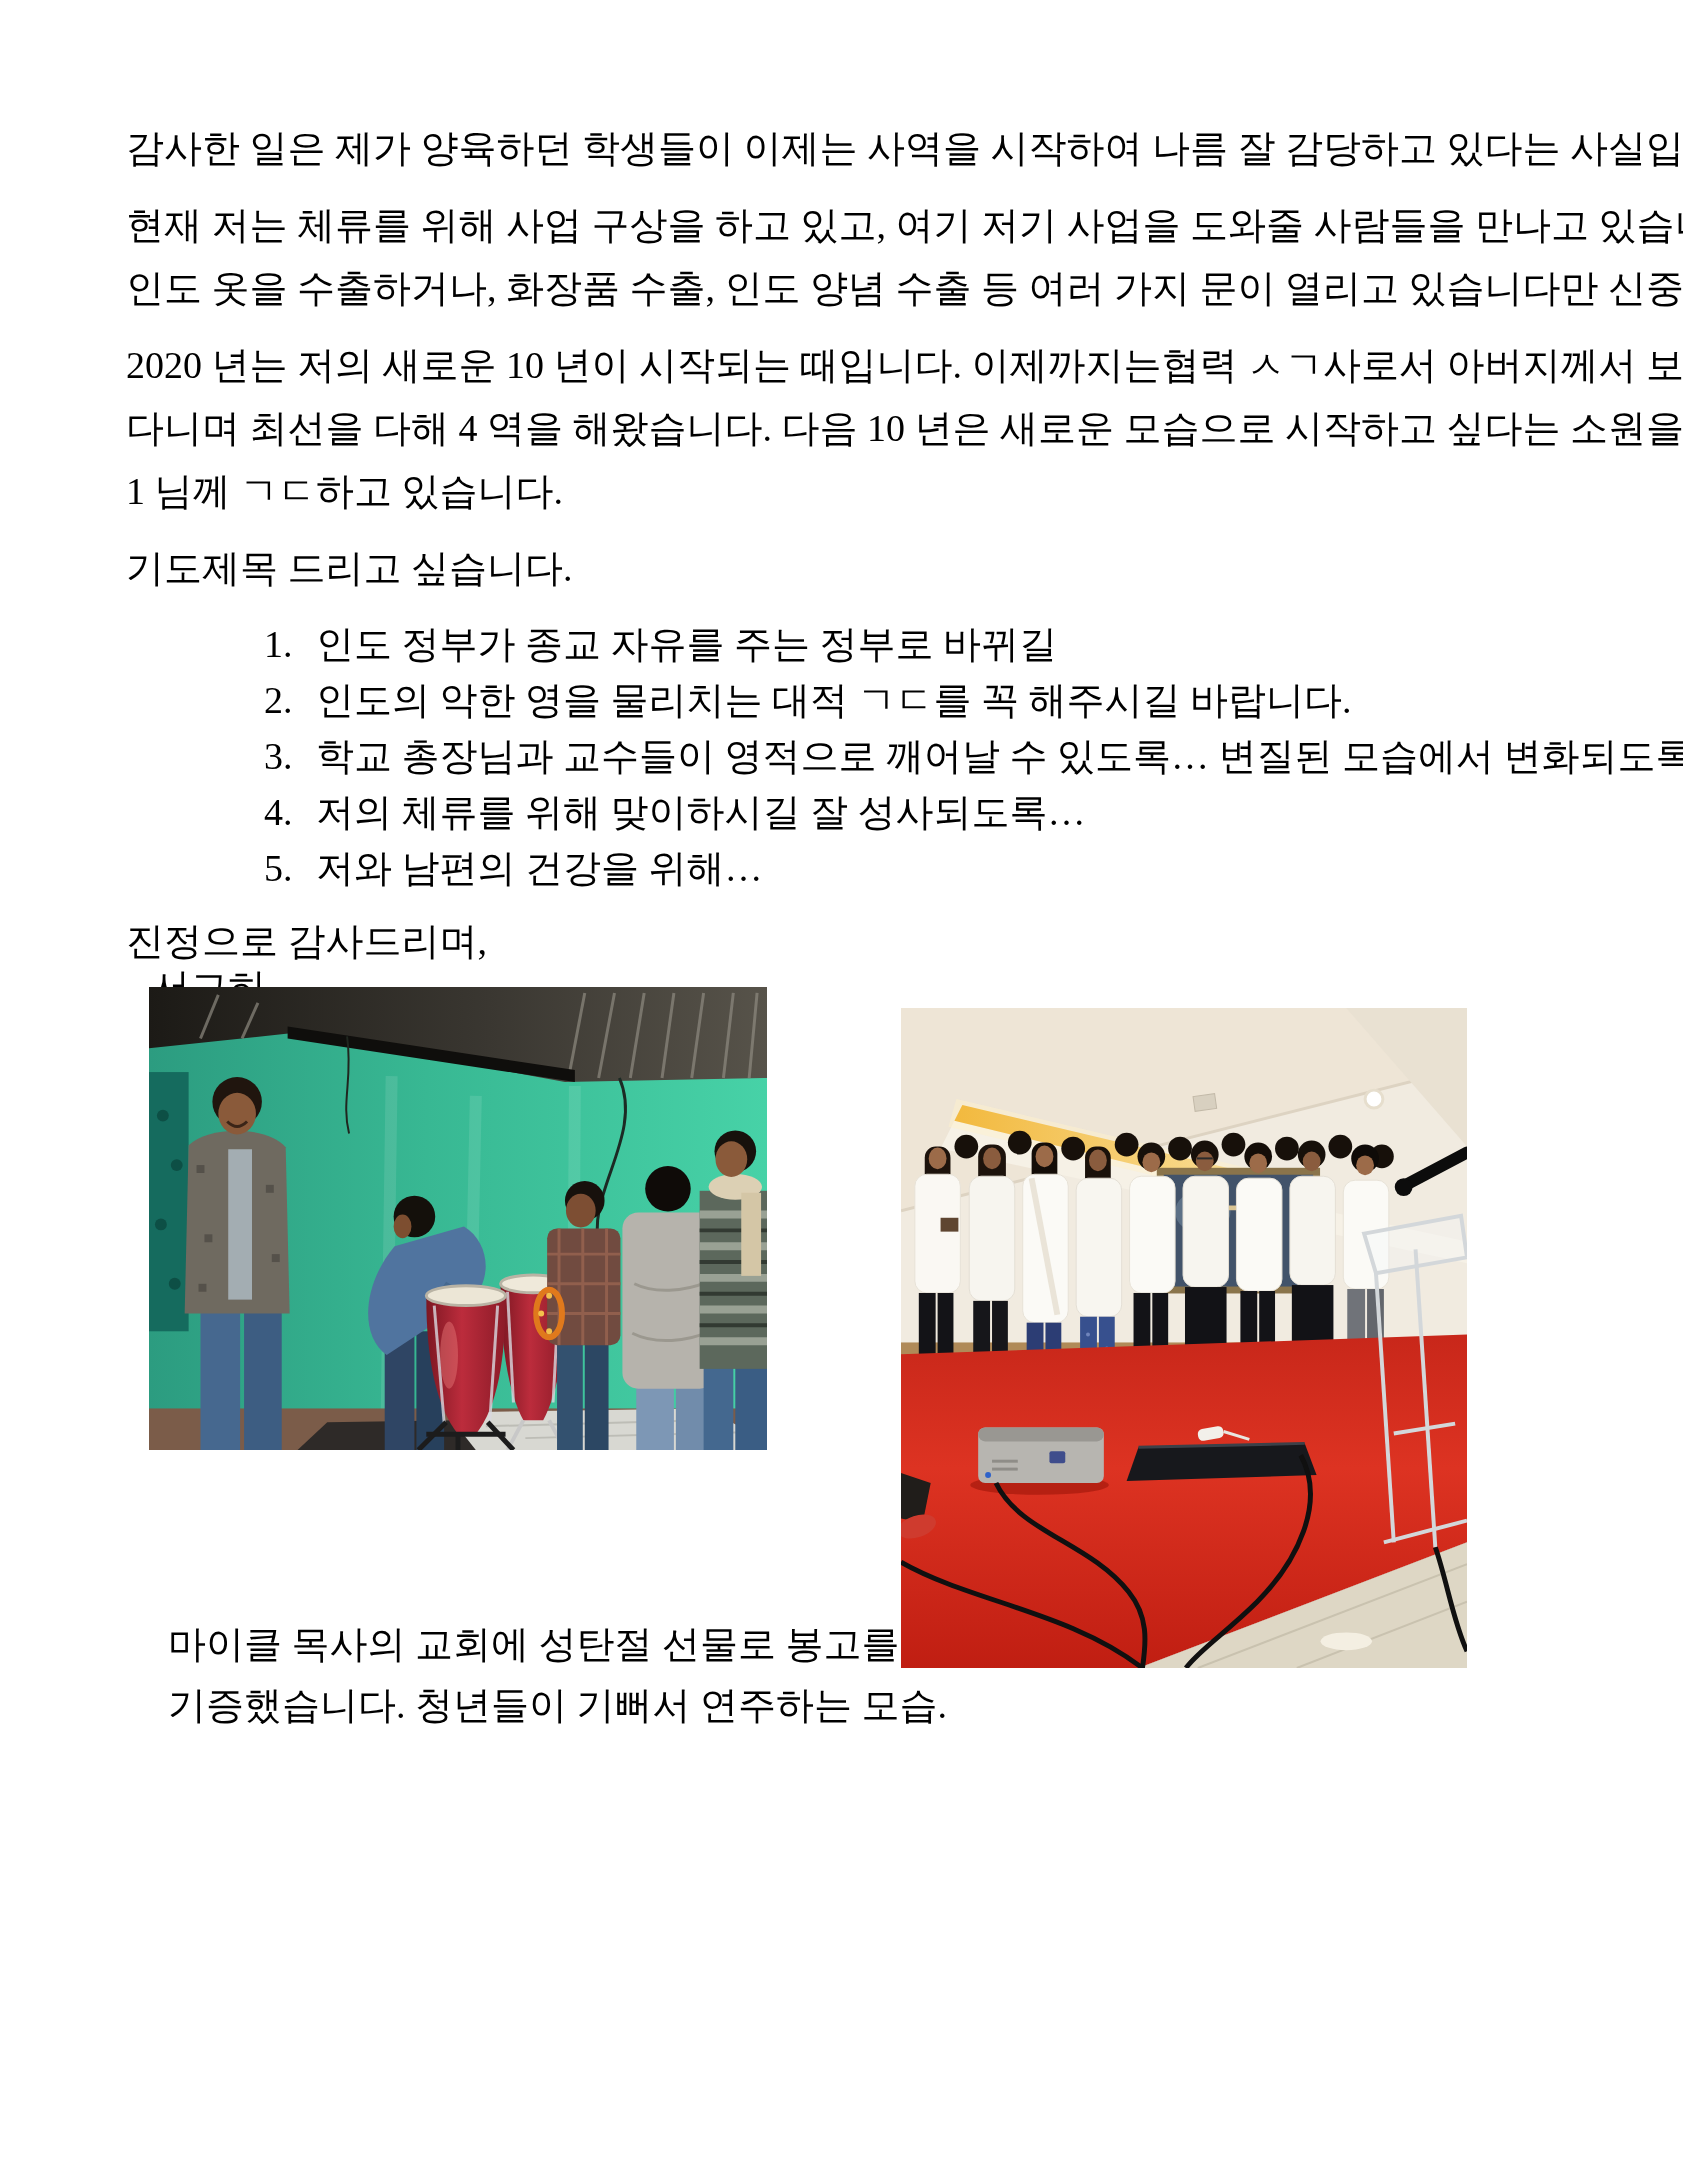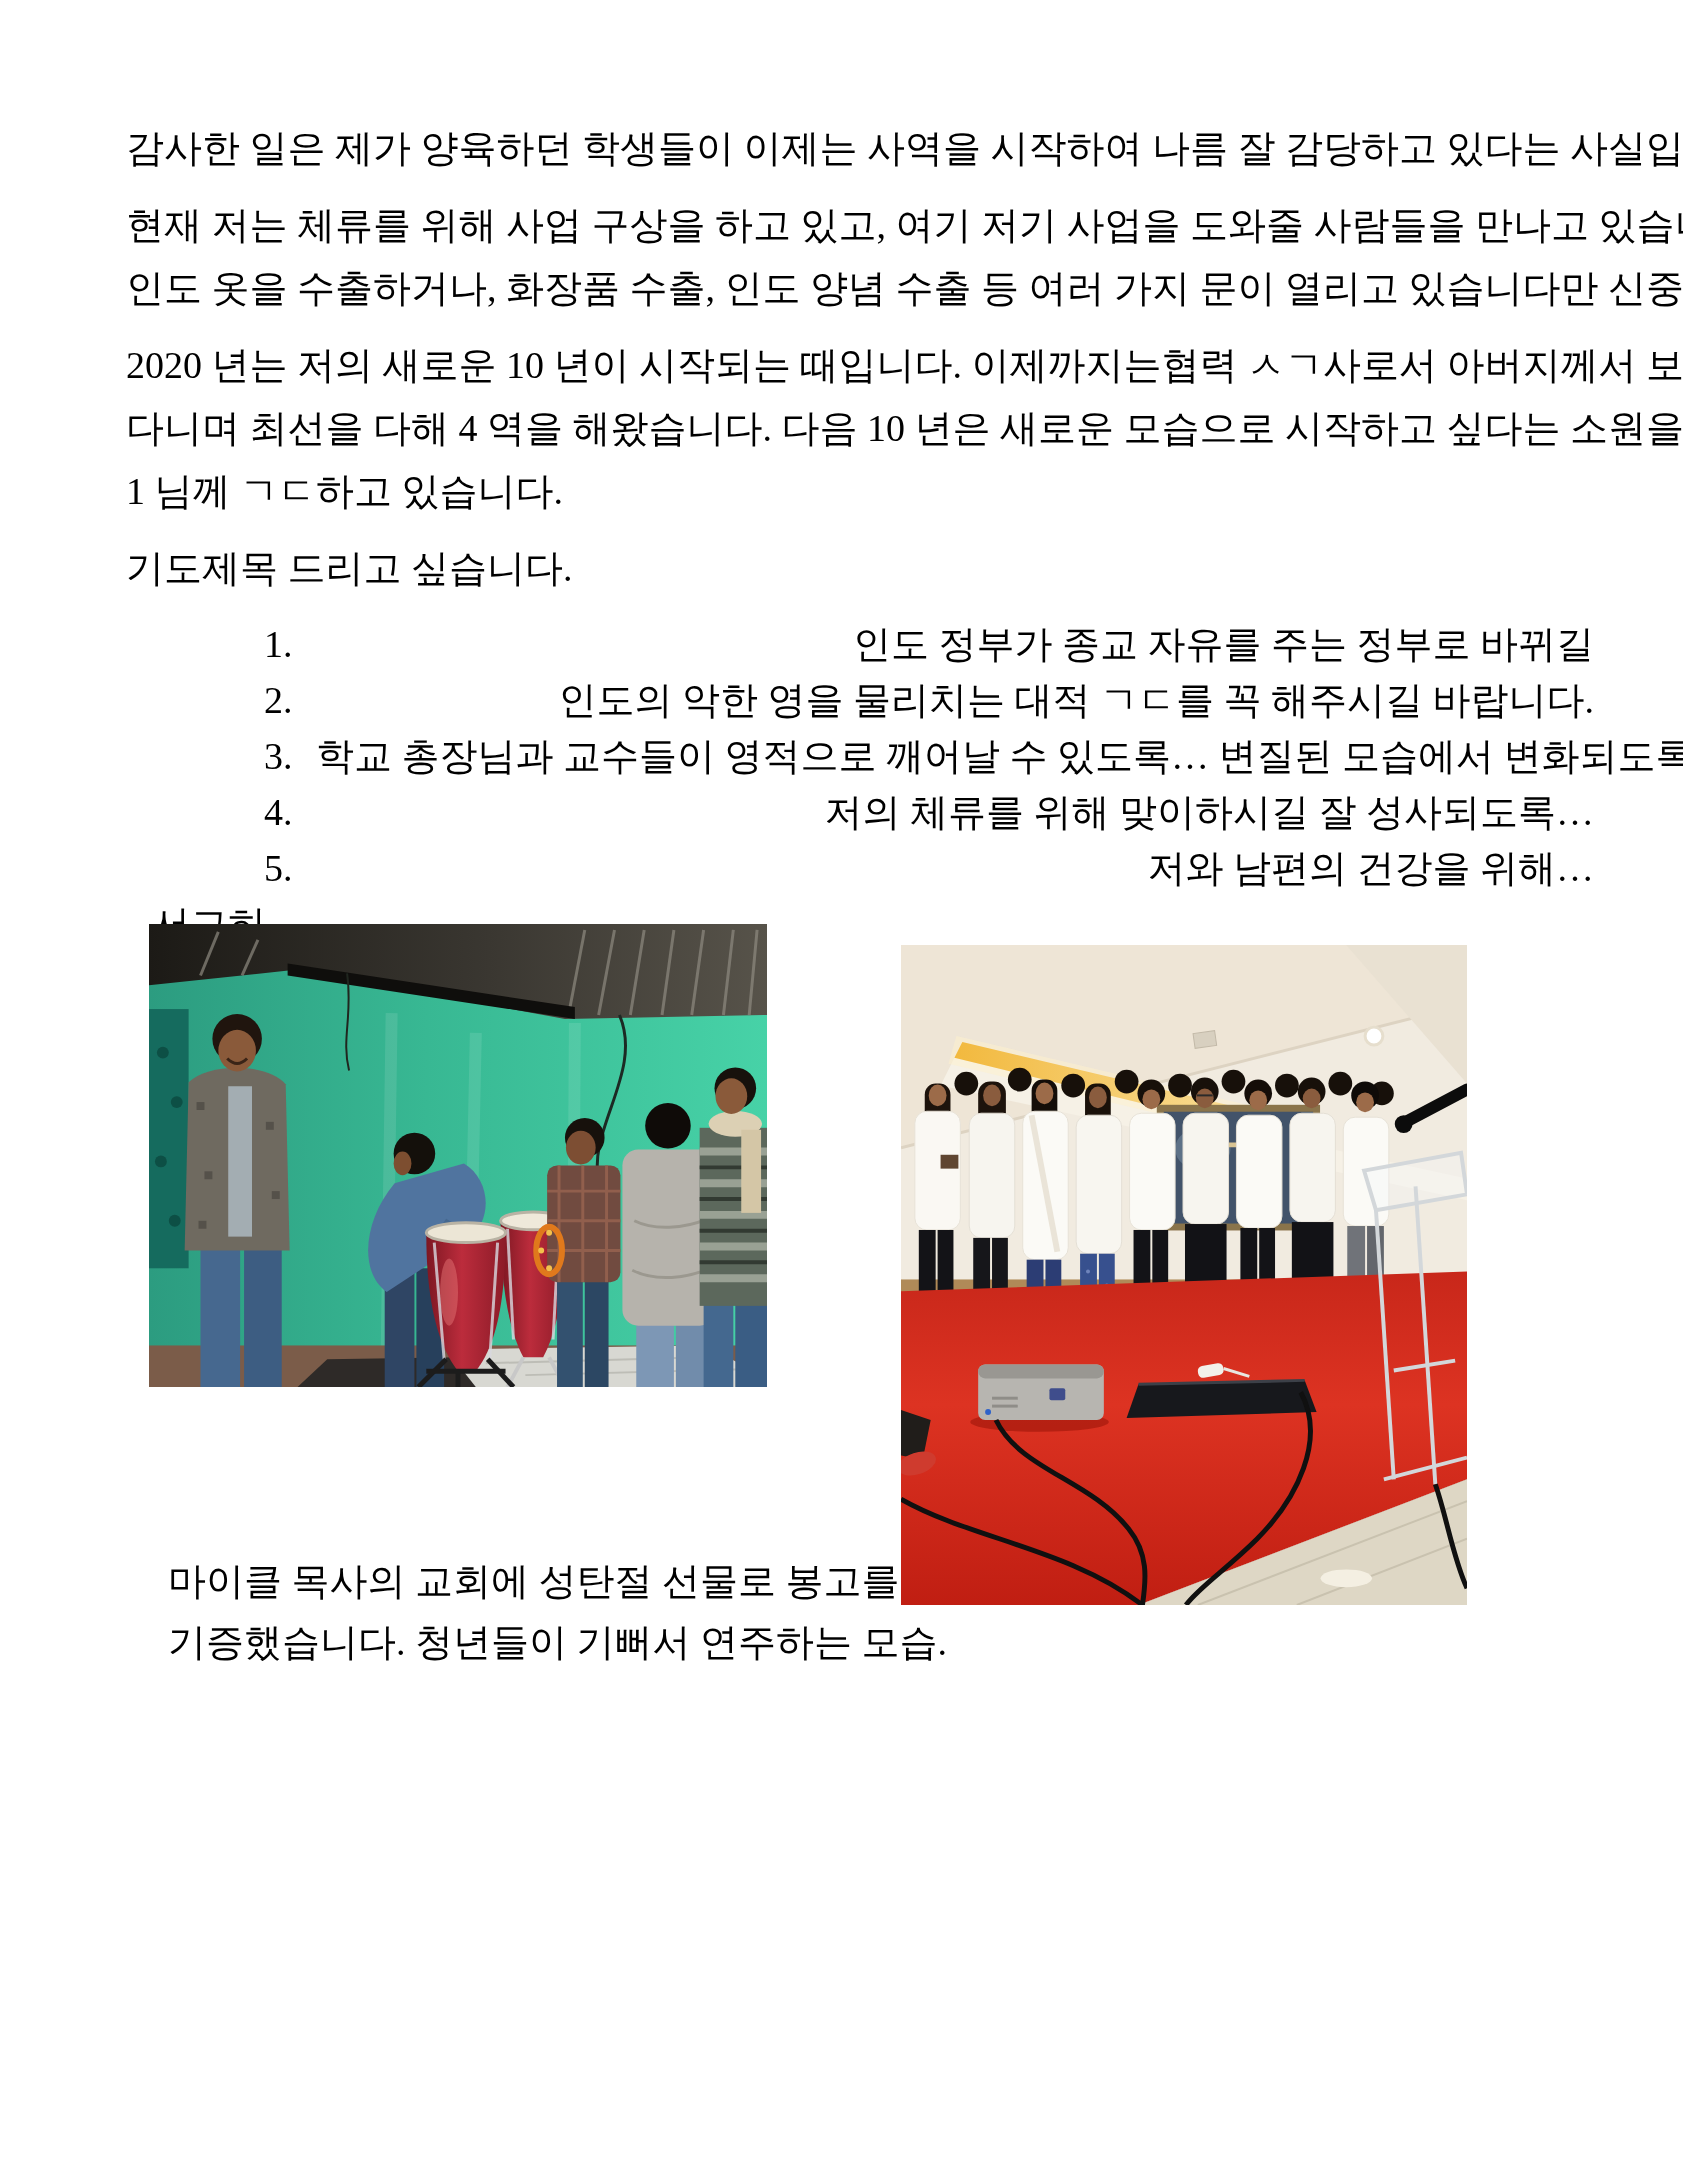--- a/index.html
+++ b/index.html
@@ -23,21 +23,20 @@
   .line {
     font-size: 38px;
     line-height: 63px;
     white-space: pre;
     letter-spacing: 0px;
   }
   .prayer-intro { margin-bottom: 10px; }
   ol.prayer-list {
     margin: 16px 0 14px 0;
     padding: 0 0 0 176px;
-    text-align: right;
   }
   ol.prayer-list li {
     font-size: 38px;
     line-height: 56px;
     white-space: pre;
     padding-left: 14px;
   }
   .closing { margin-bottom: 24px; }
   .sign-off { margin-bottom: 0; }
   .signature { margin: -17px 0 0 26px; }
@@ -83,20 +82,23 @@
 
   <ol class="prayer-list">
     <li>인도 정부가 종교 자유를 주는 정부로 바뀌길</li>
     <li>인도의 악한 영을 물리치는 대적 ㄱㄷ를 꼭 해주시길 바랍니다.</li>
     <li>학교 총장님과 교수들이 영적으로 깨어날 수 있도록… 변질된 모습에서 변화되도록…</li>
     <li>저의 체류를 위해 맞이하시길 잘 성사되도록…</li>
     <li>저와 남편의 건강을 위해…</li>
   </ol>
 
 
+  <div class="para sign-off">
+    <div class="line">진정으로 감사드리며,</div>
+  </div>
 
   <div class="para signature">
     <div class="line">서그히</div>
   </div>
 
   <div class="photo-section">
 
     <figure class="photo-figure photo-left">
       <svg viewBox="0 0 624 468" preserveAspectRatio="none">
         <defs>

